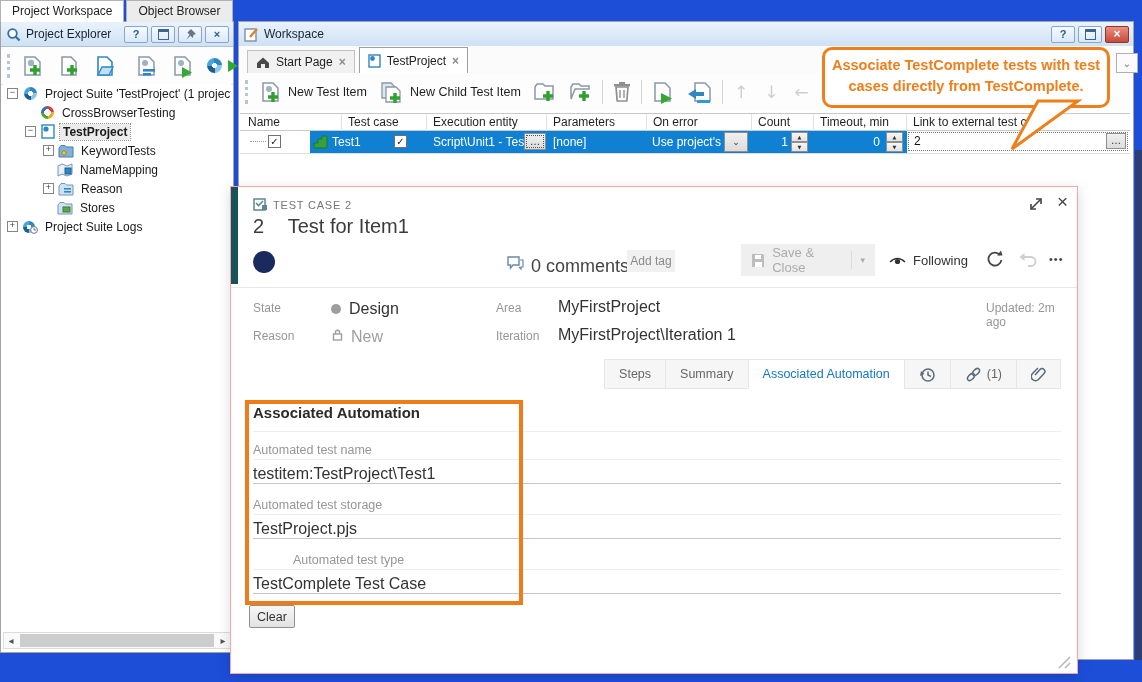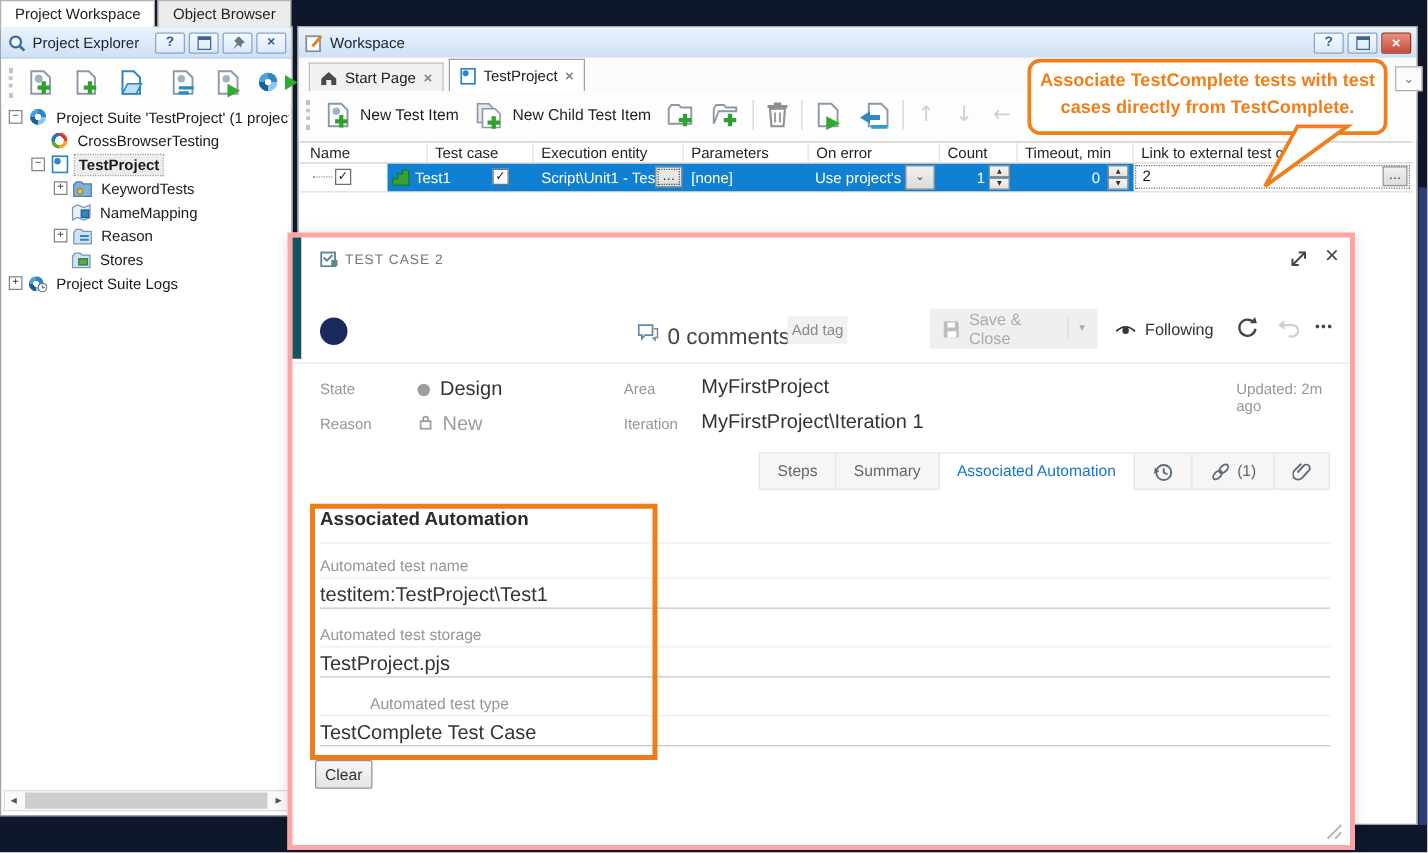--- a/index.html
+++ b/index.html
@@ -1,16 +1,16 @@
 <!DOCTYPE html>
 <html><head>
 <meta charset="utf-8">
 <style>
   html,body{margin:0;padding:0;background:#fff;}
-  #app{position:relative;width:1142px;height:682px;background:#0f172a;overflow:hidden;
+  #app{position:relative;width:1142px;height:682px;background:#1d4ed8;overflow:hidden;
        font-family:"Liberation Sans",sans-serif;font-size:12px;color:#222;}
   .abs{position:absolute;}
   .glyph{font-family:"DejaVu Sans",sans-serif;}
 
   
   .top-tabs{position:absolute;left:0;top:0;display:flex;gap:2px;z-index:3;}
   .top-tab{padding:3px 11px 4px;border:1px solid #b2b2b2;border-bottom:none;background:#ececec;font-size:12px;color:#1f1f1f;}
   .top-tab.active{background:#fff;}
 
   
@@ -70,21 +70,21 @@
     text-align:center;box-sizing:border-box;}
   .spin{position:absolute;width:17px;height:20px;top:1px;display:flex;flex-direction:column;}
   .spin span{flex:1;background:linear-gradient(#f6f6f6,#e2e2e2);border:1px solid #8f8f8f;font-size:5px;line-height:8px;text-align:center;color:#333;}
   .linkcell{position:absolute;left:667px;top:0;width:222px;height:21px;background:#fff;outline:1px dotted #777;outline-offset:-2px;}
 
   
   .callout{position:absolute;left:822px;top:47px;width:282px;height:50px;background:#fff;border:3px solid #ef7f1a;border-radius:10px;
     z-index:40;text-align:center;padding-top:5px;color:#ef7f1a;font-size:14.5px;font-weight:600;line-height:1.45;}
 
   
-  .dialog{position:absolute;left:230px;top:186px;width:846px;height:486px;background:#fff;border:4px solid #fca5a5;
+  .dialog{position:absolute;left:230px;top:186px;width:846px;height:486px;background:#fff;border:1px solid #fca5a5;
     z-index:30;box-shadow:0 3px 12px rgba(0,0,0,.15);}
   .stripe{position:absolute;left:0;top:0;width:7px;height:97px;background:#17535a;}
   .dtype{position:absolute;left:42px;top:12px;font-size:11px;letter-spacing:.8px;color:#757575;}
   .dtitle{position:absolute;left:22px;top:28px;font-size:20px;color:#3b3b3b;}
   .avatar{position:absolute;left:22px;top:64px;width:22px;height:22px;border-radius:50%;background:#1b2a5e;}
   .addtag{position:absolute;left:396px;top:63px;width:48px;height:22px;background:#f1f1f1;color:#8a8a8a;font-size:12px;
     display:flex;align-items:center;justify-content:center;}
   .savebtn{position:absolute;left:510px;top:57px;width:134px;height:32px;background:#efefef;display:flex;align-items:center;
     gap:8px;padding:16px 10px;box-sizing:border-box;color:#ababab;font-size:13px;}
   .ddiv{position:absolute;left:0;right:0;top:100px;height:1px;background:#e9e9e9;}
@@ -441,20 +441,24 @@
 
     <span class="abs" style="left:796px;top:8px;">
       <svg width="18" height="18">
           <line x1="4" y1="14" x2="14" y2="4" stroke="#444" stroke-width="1.6"></line>
           <polyline points="9,4 14,4 14,9" fill="none" stroke="#444" stroke-width="1.6"></polyline>
           <polyline points="9,14 4,14 4,9" fill="none" stroke="#444" stroke-width="1.6"></polyline>
         </svg>
     </span>
     <span class="abs" style="left:826px;top:4px;font-size:19px;color:#444;">×</span>
 
+    <div class="dtitle">
+      <span>2</span>
+      <span style="margin-left:18px;">Test for Item1</span>
+    </div>
 
     <div class="avatar"></div>
 
     <span class="abs" style="left:276px;top:69px;display:flex;gap:7px;font-size:18px;color:#444;">
       <svg width="17" height="15">
           <path d="M1 1h11v8H6l-2.5 3V9H1z" fill="none" stroke="#6889a4" stroke-width="1.4"></path>
           <path d="M13 4h3v7h-2v2l-2-2" fill="none" stroke="#6889a4" stroke-width="1.2"></path>
         </svg>
       <span>0 comments</span>
     </span>

